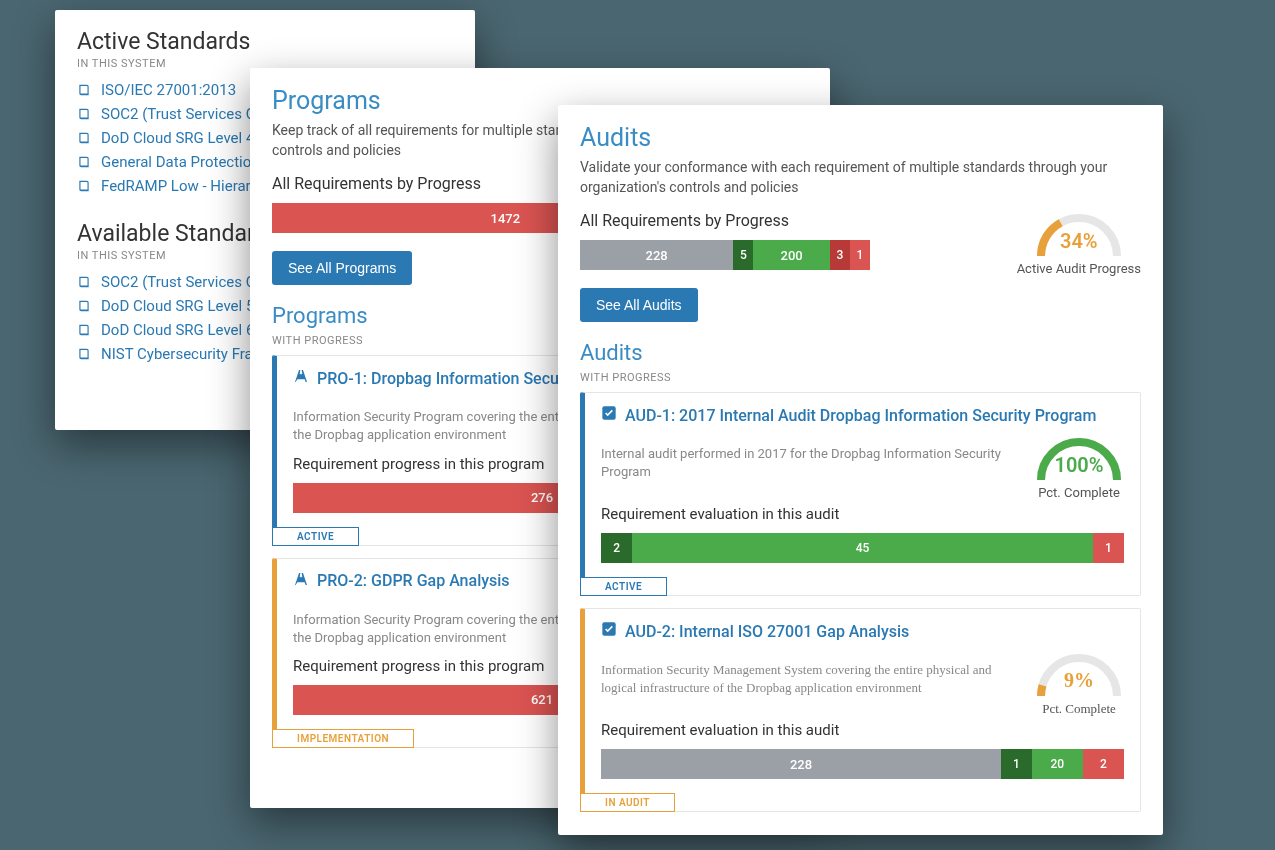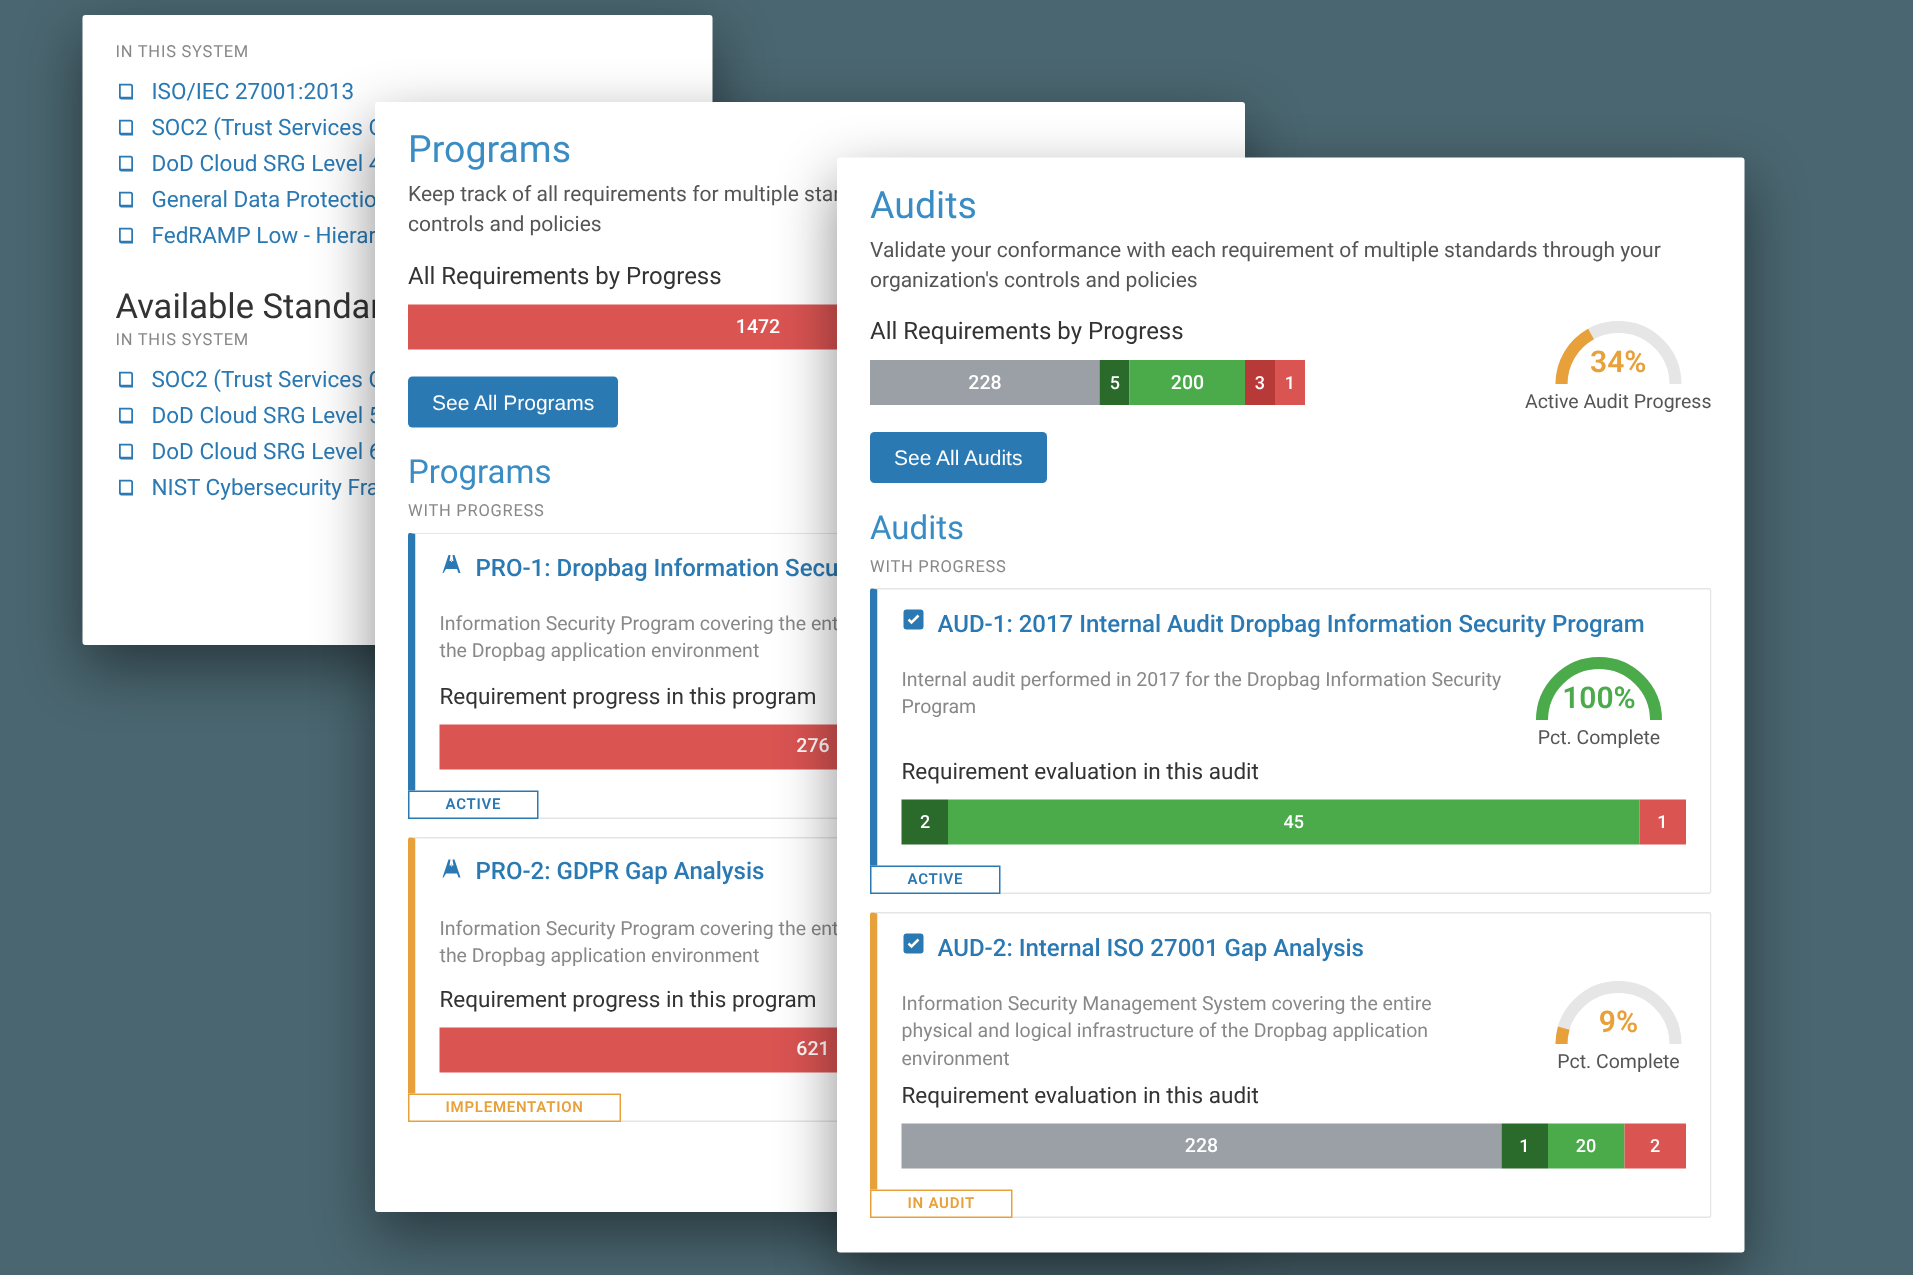--- a/index.html
+++ b/index.html
@@ -180,20 +180,21 @@
   }
   .row-progress-audit { display: flex; align-items: flex-start; gap: 20px; }
   .row-progress-audit .left { flex: 1; }
 
   .prog-in-card { display:flex; height: 30px; width: 100%; }
 </style>
 </head>
 <body>
 
 <div class="panel panel-standards">
+  <h2 class="section-title">Active Standards</h2>
   <div class="sub-label">IN THIS SYSTEM</div>
   <ul class="std-list">
       <li>
         <svg class="std-icon" viewBox="0 0 24 24" fill="#2a79b3">
           <path d="M4 3h13a3 3 0 0 1 3 3v15H7a3 3 0 0 1-3-3V3zm2 2v12a1 1 0 0 0 1 1h11V6a1 1 0 0 0-1-1H6z"></path>
         </svg>
         <a href="#">ISO/IEC 27001:2013</a>
       </li>
       <li>
         <svg class="std-icon" viewBox="0 0 24 24" fill="#2a79b3">
@@ -329,21 +330,21 @@
       <div class="card blue">
         <div class="card-title">
           <span><svg width="16" height="16" viewBox="0 0 24 24" fill="#2a79b3">
               <rect x="2" y="2" width="20" height="20" rx="3"></rect>
               <path d="M7 12l3 3 7-7" stroke="#fff" stroke-width="2.5" fill="none"></path>
             </svg></span>
           <a href="#">AUD-1: 2017 Internal Audit Dropbag Information Security Program</a>
         </div>
         <div style="position:relative;min-height:60px;">
           <div class="card-desc" style="max-width:400px;">Internal audit performed in 2017 for the Dropbag Information Security Program</div>
-          <div class="gauge-wrap" style="right:13px;top:-10px;">
+          <div class="gauge-wrap" style="right:0;top:-10px;">
             <div class="gauge">
               <svg viewBox="0 0 90 90">
                 <path d="M7 45 A38 38 0 0 1 83 45" stroke="#e6e6e6" stroke-width="8" fill="none"></path>
                 <path d="M7.0 45.0 A38 38 0 0 1 83.0 45.0" stroke="#4bab4b" stroke-width="8" fill="none"></path>
               </svg>
               <div class="gauge-pct" style="color:#4bab4b">100%</div>
             </div>
             <div class="gauge-label">Pct. Complete</div>
           </div>
         </div>
@@ -356,21 +357,21 @@
         <span class="status-badge blue">ACTIVE</span>
       </div>
       <div class="card orange">
         <div class="card-title">
           <span><svg width="16" height="16" viewBox="0 0 24 24" fill="#2a79b3">
               <rect x="2" y="2" width="20" height="20" rx="3"></rect>
               <path d="M7 12l3 3 7-7" stroke="#fff" stroke-width="2.5" fill="none"></path>
             </svg></span>
           <a href="#">AUD-2: Internal ISO 27001 Gap Analysis</a>
         </div>
-        <div style="position:relative;min-height:60px;">
+        <div style="position:relative;min-height:60px;font-family:Liberation Serif, serif;">
           <div class="card-desc" style="max-width:400px;">Information Security Management System covering the entire physical and logical infrastructure of the Dropbag application environment</div>
           <div class="gauge-wrap" style="right:0;top:-10px;">
             <div class="gauge">
               <svg viewBox="0 0 90 90">
                 <path d="M7 45 A38 38 0 0 1 83 45" stroke="#e6e6e6" stroke-width="8" fill="none"></path>
                 <path d="M7.0 45.0 A38 38 0 0 1 8.5 34.4" stroke="#e8a13a" stroke-width="8" fill="none"></path>
               </svg>
               <div class="gauge-pct" style="color:#e8a13a">9%</div>
             </div>
             <div class="gauge-label">Pct. Complete</div>

